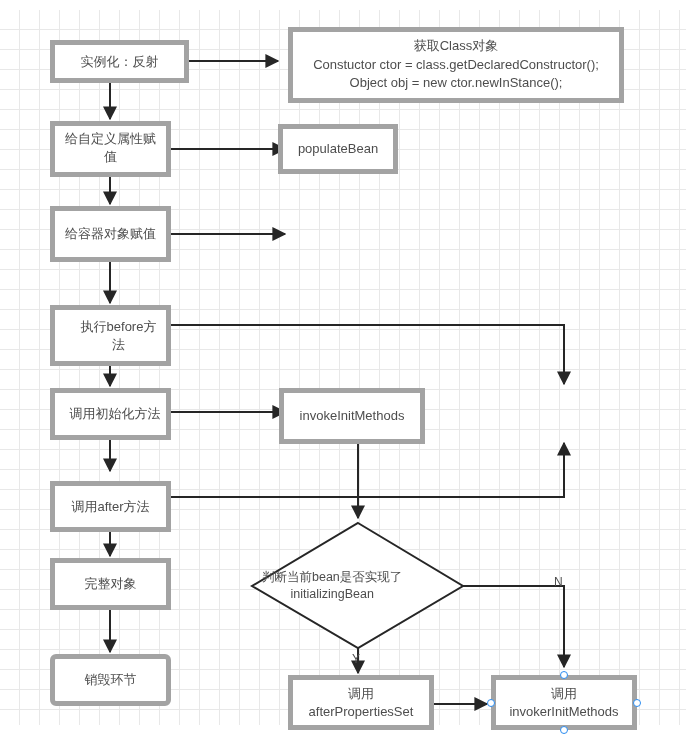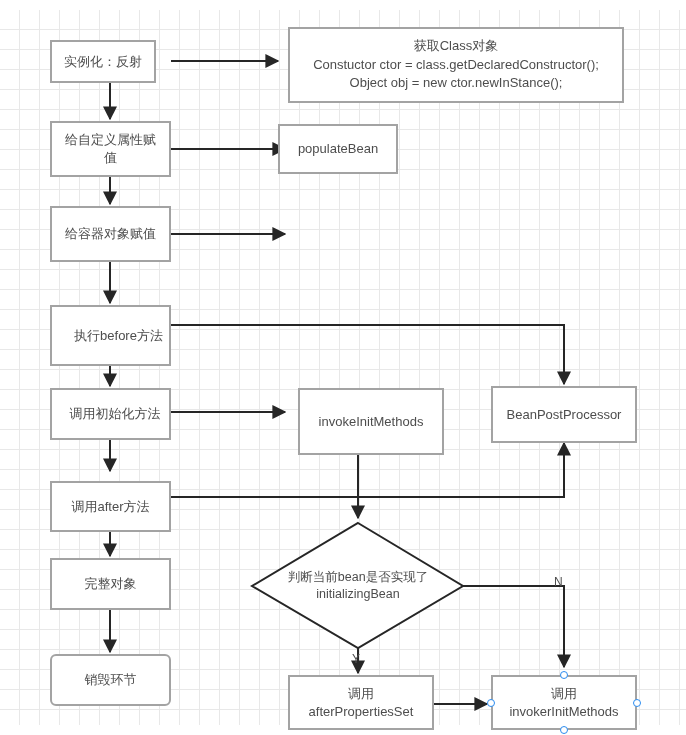--- a/index.html
+++ b/index.html
@@ -32,40 +32,39 @@
     position: absolute;
     left: 0;
     top: 0;
     width: 686px;
     height: 735px;
   }
   .node {
     position: absolute;
     box-sizing: border-box;
     background: #ffffff;
-    border: 2px solid #a3a3a3;
+    border: 5px solid #a3a3a3;
     display: flex;
     align-items: center;
     justify-content: center;
     text-align: center;
     color: #4d4d4d;
     font-size: 13px;
     line-height: 1.35;
     padding: 2px 4px;
     white-space: pre-line;
   }
   .node.code {
     font-size: 13px;
     line-height: 1.45;
   }
   .diamond-label {
     position: absolute;
     display: flex;
     align-items: center;
-    justify-content: center;
     text-align: center;
     color: #4d4d4d;
     font-size: 12.5px;
     line-height: 1.4;
     white-space: pre-line;
     pointer-events: none;
   }
   .edge-label {
     position: absolute;
     color: #4d4d4d;
@@ -131,31 +130,31 @@
       <path d="M 358 648 L 358 673" marker-end="url(#arrow)"></path>
 
       <path d="M 463 586 L 564 586 L 564 667" marker-end="url(#arrow)"></path>
 
       <path d="M 433 704 L 487 704" marker-end="url(#arrow)"></path>
     </g>
 
     <polygon points="358,523 463,586 358,648 252,586" fill="#ffffff" stroke="#262626" stroke-width="2"></polygon>
   </svg>
 
-  <div class="node" style="left:50px; top:40px; width:106px; height:43px;justify-content:center;">
+  <div class="node" style="left:50px; top:40px; width:139px; height:43px;justify-content:center;">
     <span>实例化：反射</span>
   </div>
 
   <div class="node code" style="left:288px; top:27px; width:336px; height:76px;">
     <span>获取Class对象
 Constuctor ctor = class.getDeclaredConstructor();
 Object obj = new ctor.newInStance();</span>
   </div>
 
-  <div class="node" style="left:50px; top:121px; width:121px; height:56px;">
+  <div class="node" style="left:50px; top:121px; width:121px; height:56px;font-family:Liberation Mono, monospace;">
     <span>给自定义属性赋
 值</span>
   </div>
 
   <div class="node" style="left:278px; top:124px; width:120px; height:50px;">
     <span>populateBean</span>
   </div>
 
   <div class="node" style="left:50px; top:206px; width:121px; height:56px;">
     <span>给容器对象赋值</span>
@@ -163,27 +162,24 @@
 
 
   <div class="node" style="left:50px; top:305px; width:121px; height:61px;padding-left:20px;">
     <span>执行before方法</span>
   </div>
 
   <div class="node" style="left:50px; top:388px; width:121px; height:52px;padding-left:13px;">
     <span>调用初始化方法</span>
   </div>
 
-  <div class="node" style="left:298px; top:388px; width:146px; height:67px;">
+  <div class="node" style="left:279px; top:388px; width:146px; height:56px;">
     <span>invokeInitMethods</span>
   </div>
 
-  <div class="node" style="left:491px; top:386px; width:146px; height:57px;">
-    <span>BeanPostProcessor</span>
-  </div>
 
   <div class="node" style="left:50px; top:473px; width:121px; height:51px;margin-top:8px;">
     <span>调用after方法</span>
   </div>
 
   <div class="node" style="left:50px; top:558px; width:121px; height:52px;">
     <span>完整对象</span>
   </div>
 
   <div class="node" style="left:50px; top:654px; width:121px; height:52px;border-radius:6px;">

